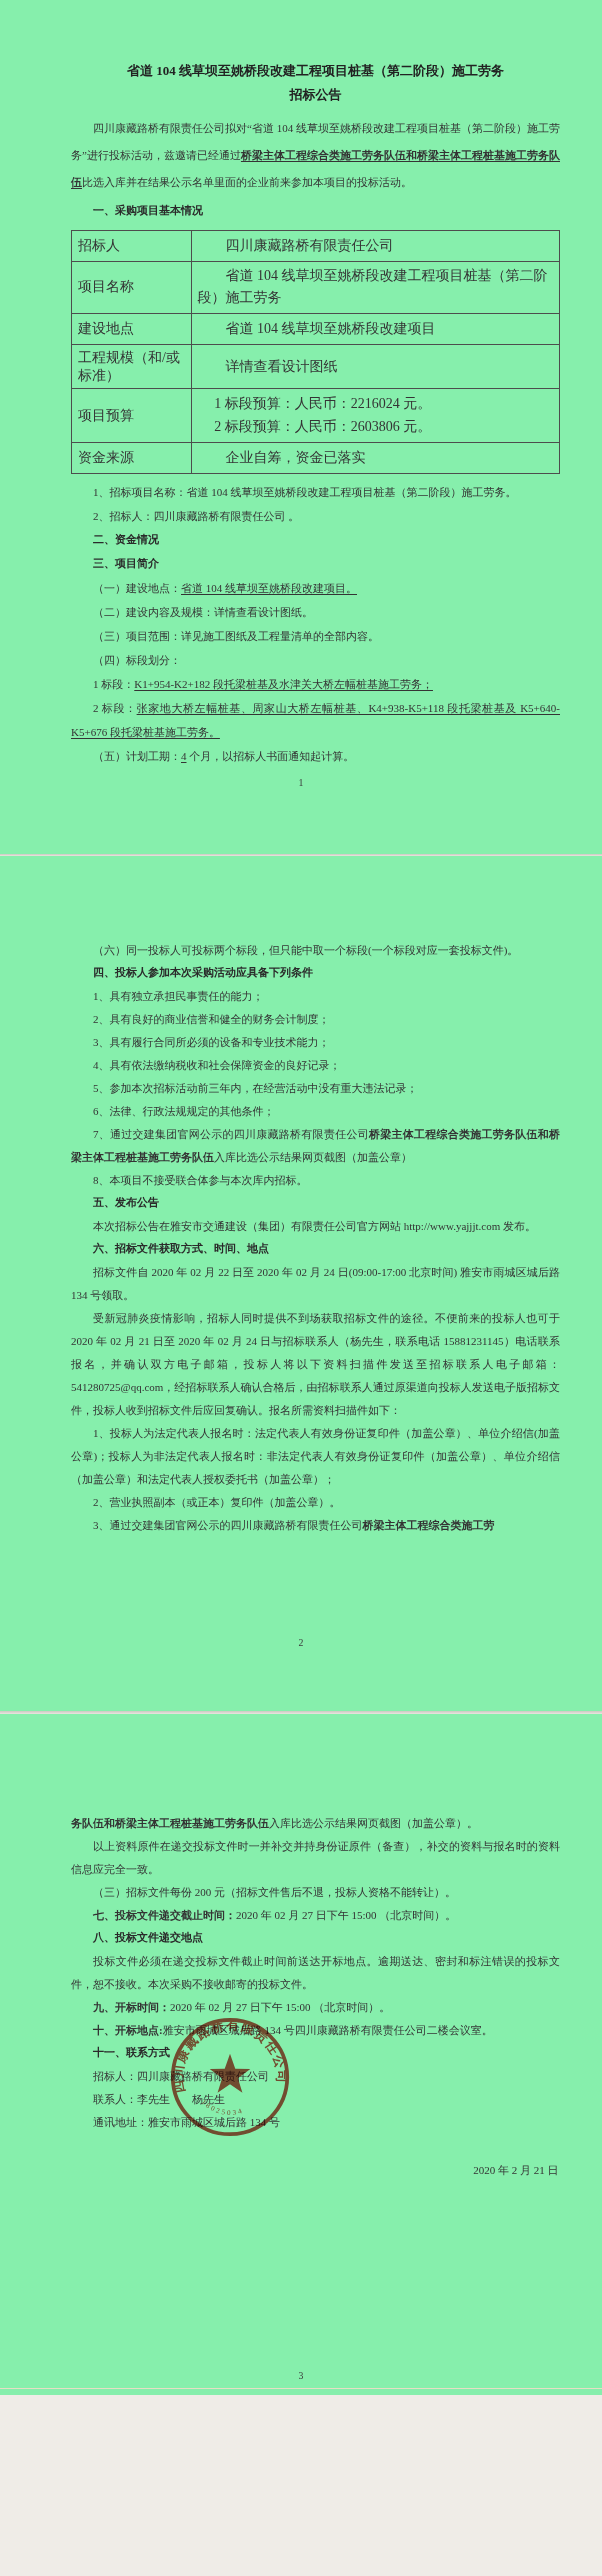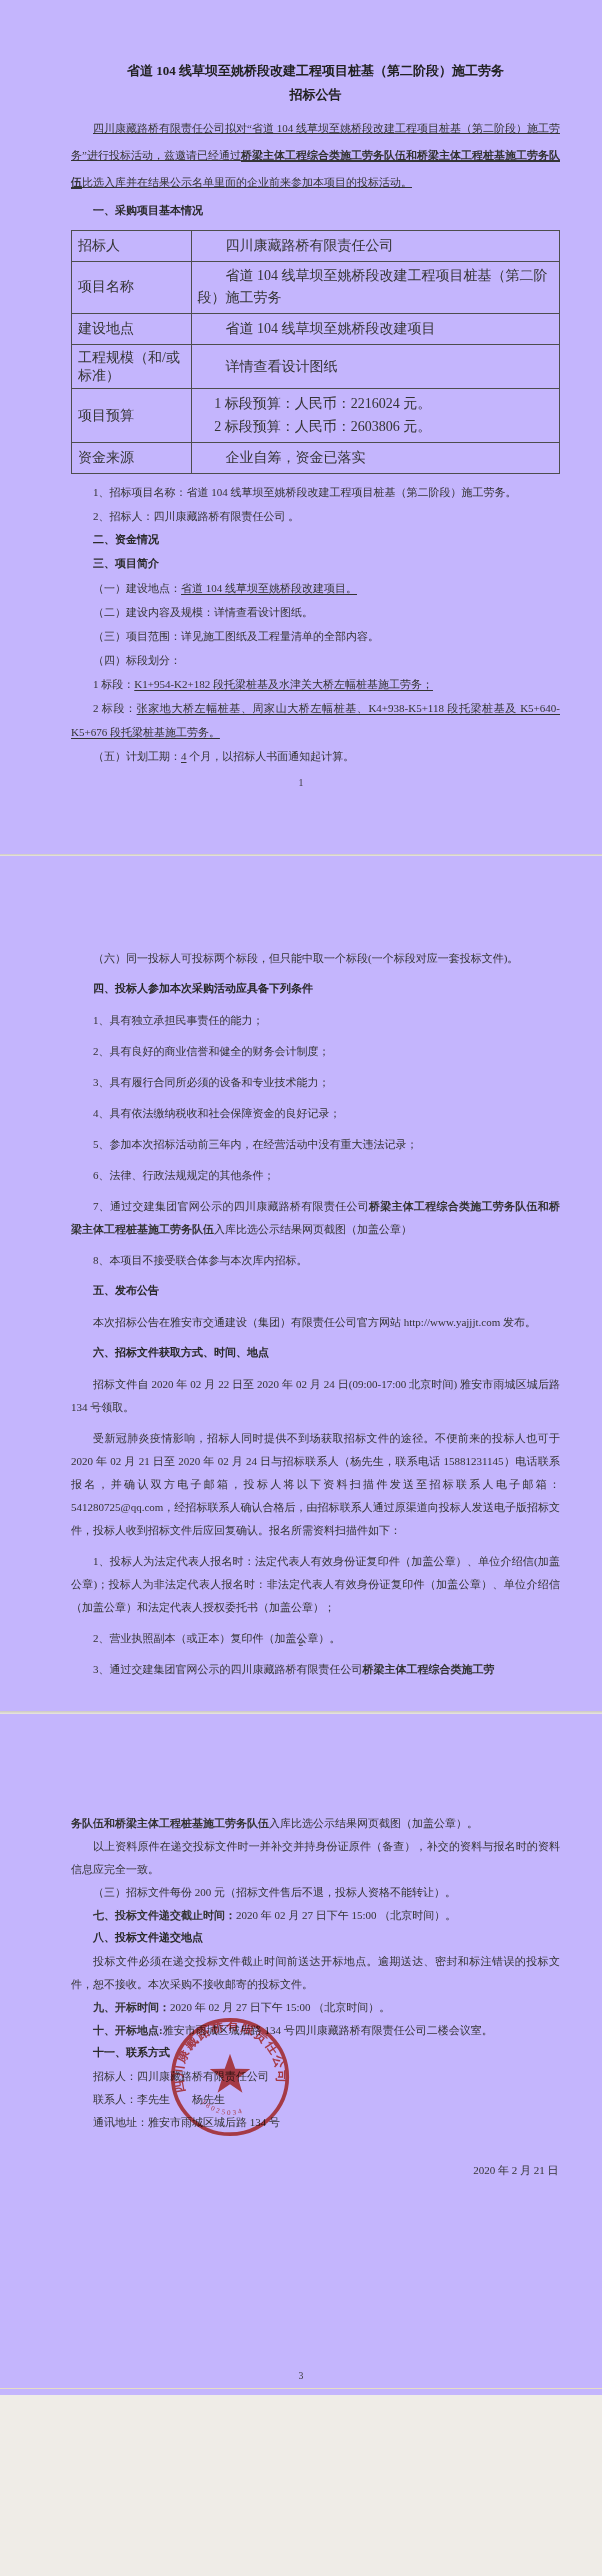--- a/index.html
+++ b/index.html
@@ -7,41 +7,41 @@
     width:602px;
     background:#efece7;
     font-family:"Liberation Serif","DejaVu Serif",serif;
     color:#343434;
     -webkit-font-smoothing:antialiased;
   }
   .doc{width:602px;}
   .page{
     position:relative;
     width:602px;
-    background:#c4b5fd;
+    background:#86efac;
     box-sizing:border-box;
     overflow:hidden;
   }
   .page-1{height:854px;padding:59px 42px 0 71px;}
   .page-2{height:855px;padding:83px 42px 0 71px;}
   .page-3{height:681px;padding:98px 42px 0 71px;}
   .seam{height:2.3px;background:linear-gradient(to bottom,#ccc8c1,#e9e6e0);}
   .title{
     text-align:center;
     font-size:13px;
     font-weight:bold;
     line-height:26px;
     color:#222;
     margin:0 0 7.5px 0;
     text-indent:0;
   }
   p{margin:0;font-size:11px;text-align:justify;}
   .page-1 p{line-height:24px;}
-  .intro{line-height:27px !important;margin-bottom:3px !important;text-decoration:underline;}
-  .page-2 p{line-height:23px;margin-top:8px;}
+  .intro{line-height:27px !important;margin-bottom:3px !important;}
+  .page-2 p{line-height:23px;}
   .page-3 p{line-height:23px;}
   .ind{text-indent:2em;}
   .noind{text-indent:0;}
   .b{font-weight:bold;}
   .u{text-decoration:underline;text-underline-offset:2.3px;}
   .h{font-weight:bold;color:#2a2a2a;font-family:Liberation Mono, monospace;}
   table.info{
     border-collapse:collapse;
     width:100%;
     margin:7.5px 0 6px 0;

